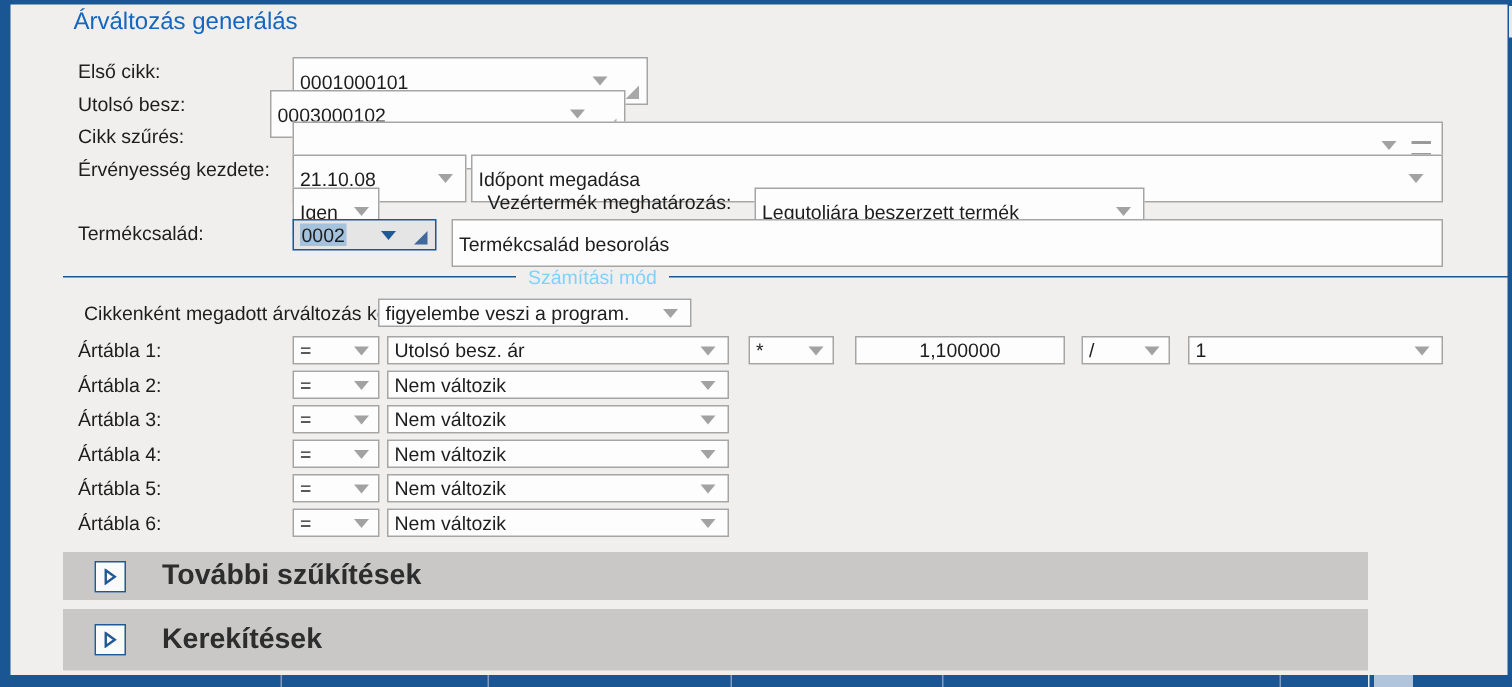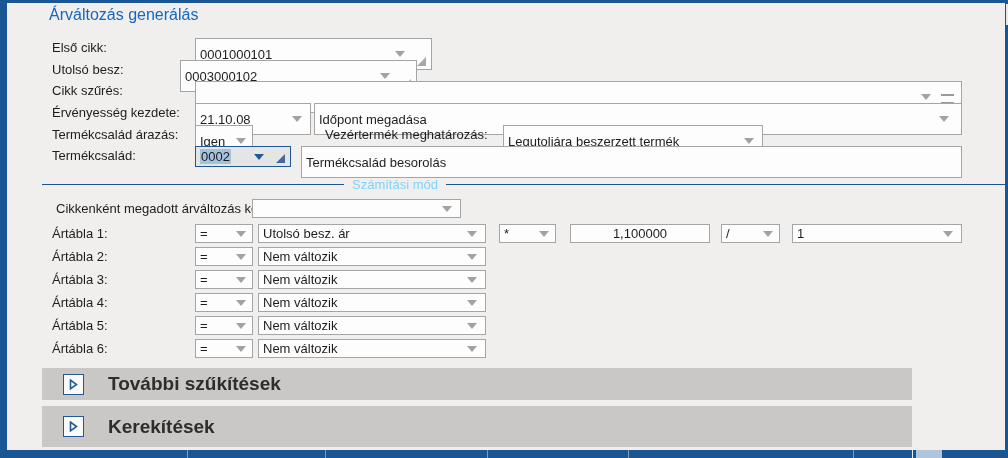--- a/index.html
+++ b/index.html
@@ -72,21 +72,20 @@
   <div class="abs lbl" style="left:20px;top:103px;">Érvényesség kezdete:</div>
   <div class="fld" style="left:195px;top:103px;width:116px;">
     <span>21.10.08</span>
     <i class="arr r8"></i>
   </div>
   <div class="fld" style="left:314px;top:103px;width:648px;">
     <span>Időpont megadása</span>
     <i class="arr" style="right:12px;"></i>
   </div>
 
-  <div class="abs lbl" style="left:20px;top:125px;">Termékcsalád árazás:</div>
   <div class="fld" style="left:195px;top:125px;width:58px;">
     <span>Igen</span>
     <i class="arr r6"></i>
   </div>
   <div class="abs lbl" style="left:293px;top:125px;">Vezértermék meghatározás:</div>
   <div class="fld" style="left:503px;top:125px;width:260px;">
     <span>Legutoljára beszerzett termék</span>
     <i class="arr r8"></i>
   </div>
 
@@ -101,20 +100,21 @@
   </div>
 
   <div class="abs sep">
     <span class="sepline" style="width:302px;"></span>
     <span class="septext">Számítási mód</span>
     <span class="sepline" style="flex:1;"></span>
   </div>
 
   <div class="abs lbl" style="left:24px;top:199px;">Cikkenként megadott árváltozás képletet:</div>
   <div class="fld" style="left:252px;top:199px;width:209px;height:19px;">
+    <span>figyelembe veszi a program.</span>
     <i class="arr r8"></i>
   </div>
 
   <div class="abs lbl" style="left:20px;top:224px;">Ártábla 1:</div>
   <div class="fld" style="left:195px;top:224px;width:58px;height:19px;">
     <span>=</span>
     <i class="arr r6"></i>
   </div>
   <div class="fld" style="left:258px;top:224px;width:228px;height:19px;">
     <span>Utolsó besz. ár</span>

